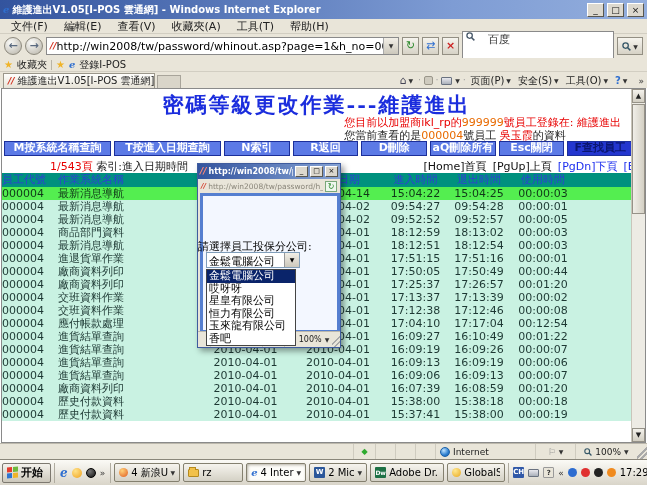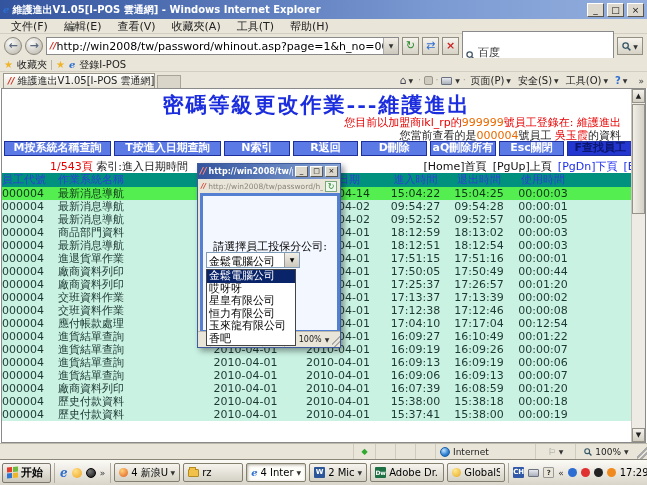--- a/index.html
+++ b/index.html
@@ -27,21 +27,21 @@
     border:1px solid #8d897d;color:#5a6a80;font-size:11px;font-weight:bold;
     text-align:center;line-height:16px;}
   .addr{flex:1;height:18px;background:#fff;border:1px solid #8a8a8a;
     display:flex;align-items:center;font-size:11px;padding-left:3px;overflow:hidden;}
   .addr-text{flex:1;overflow:hidden;white-space:nowrap;color:#000;}
   .drop-box{width:15px;height:16px;background:linear-gradient(#f2efe7,#ccc8bc);
     border-left:1px solid #aaa;text-align:center;font-size:6px;line-height:16px;color:#333;flex:0 0 auto;}
   .nav-sq{width:17px;height:18px;background:linear-gradient(#f6f4ee,#d6d2c6);
     border:1px solid #938f83;text-align:center;line-height:16px;font-size:11px;flex:0 0 auto;}
   .searchbox{width:152px;height:30px;background:#fff;border:1px solid #8a8a8a;
-    display:flex;align-items:flex-end;font-size:11px;color:#333;padding:0 3px;gap:3px;flex:0 0 auto;}
+    display:flex;align-items:flex-start;font-size:11px;color:#333;padding:0 3px;gap:13px;flex:0 0 auto;}
   .search-btn{width:26px;height:18px;background:linear-gradient(#f6f4ee,#d6d2c6);
     border:1px solid #938f83;display:flex;align-items:center;justify-content:center;gap:2px;flex:0 0 auto;}
   .favbar{position:absolute;top:58px;left:0;width:647px;height:14px;background:#e9e5d9;
     border-bottom:1px solid #d2cec2;display:flex;align-items:center;gap:4px;
     padding-left:4px;font-size:10px;color:#222;}
   .star{color:#f0b429;font-size:10px;line-height:10px;}
   .vsep{width:1px;height:10px;background:#b8b4a8;}
   .tabrow{position:absolute;top:72px;left:0;width:647px;height:16px;background:#e9e5d9;
     display:flex;align-items:flex-end;font-size:10px;color:#222;}
   .tab{width:152px;height:15px;background:linear-gradient(#fefefc,#e6e2d6);
@@ -53,21 +53,21 @@
   .cmd{display:flex;align-items:center;gap:2px;padding:0 2px;}
   .dropgl{font-size:6px;color:#333;}
   .dot-sep{color:#999;font-size:8px;}
 
   
   .content{position:absolute;left:1px;top:88px;width:645px;height:355px;
     background:#fff;border:1px solid #8a8a8a;overflow:hidden;}
   .page-title{position:absolute;top:2px;left:0;right:14px;text-align:center;
     font-family:"DejaVu Serif",serif;font-size:21px;font-weight:bold;
     color:#1b2ddd;letter-spacing:2px;}
-  .info-lines{position:absolute;top:27px;right:24px;text-align:right;
+  .info-lines{position:absolute;top:27px;right:24px;
     font-size:11px;line-height:13px;white-space:nowrap;}
   .t-red{color:#e80000;} .t-org{color:#e86a00;} .t-blk{color:#222;}
   .btnrow{position:absolute;top:52px;left:2px;width:629px;height:15px;display:flex;gap:3px;}
   .tb-btn{flex:1;background:#5c7ae6;border:1px solid #1c2f9a;color:#fff;
     font-size:11px;font-weight:bold;text-align:center;line-height:12px;
     white-space:nowrap;overflow:hidden;}
   .tb-btn:nth-child(-n+2){flex:1.65;}
   .tb-btn.active{background:#2336cf;color:#0a1670;}
   .pagerow{position:absolute;top:70px;left:4px;width:625px;display:flex;
     justify-content:space-between;font-size:11px;white-space:nowrap;margin-left:44px;}
@@ -145,21 +145,21 @@
   .p-btn{width:13px;height:11px;background:#dcd8ce;border:1px solid #fff;
     border-right-color:#5a574e;border-bottom-color:#5a574e;font-size:7px;
     line-height:9px;text-align:center;flex:0 0 auto;}
   .p-addr{height:14px;display:flex;align-items:center;gap:2px;padding:0 3px;
     font-size:7.5px;color:#8a867a;overflow:hidden;}
   .p-addr-text{flex:1;white-space:nowrap;overflow:hidden;}
   .p-go{width:12px;height:11px;background:#eef7ee;border:1px solid #7aa87a;
     color:#2d8a2d;font-size:8px;line-height:9px;text-align:center;flex:0 0 auto;}
   .p-body{position:absolute;top:29px;left:2px;width:140px;height:140px;
     background:#f3f7ff;border:3px solid #557fd0;}
-  .p-label{position:absolute;top:75px;left:0;width:144px;text-align:center;
+  .p-label{position:absolute;top:75px;left:0;width:144px;
     font-size:11px;color:#000;}
   .p-select{position:absolute;top:88px;left:8px;width:94px;height:16px;
     background:#fff;border:1px solid #7f9db9;display:flex;font-size:11px;z-index:15;}
   .p-select-val{flex:1;padding:1px 2px;overflow:hidden;white-space:nowrap;}
   .p-select-arrow{width:15px;background:linear-gradient(#f2efe7,#ccc8bc);
     border-left:1px solid #999;text-align:center;font-size:6px;line-height:14px;}
   .p-list{position:absolute;top:105px;left:8px;width:90px;background:#fff;
     border:1px solid #444;z-index:30;font-size:11px;}
   .p-opt{height:12.5px;line-height:12px;padding:0 2px;white-space:nowrap;overflow:hidden;}
   .p-opt.sel{background:#0a246a;color:#fff;}

